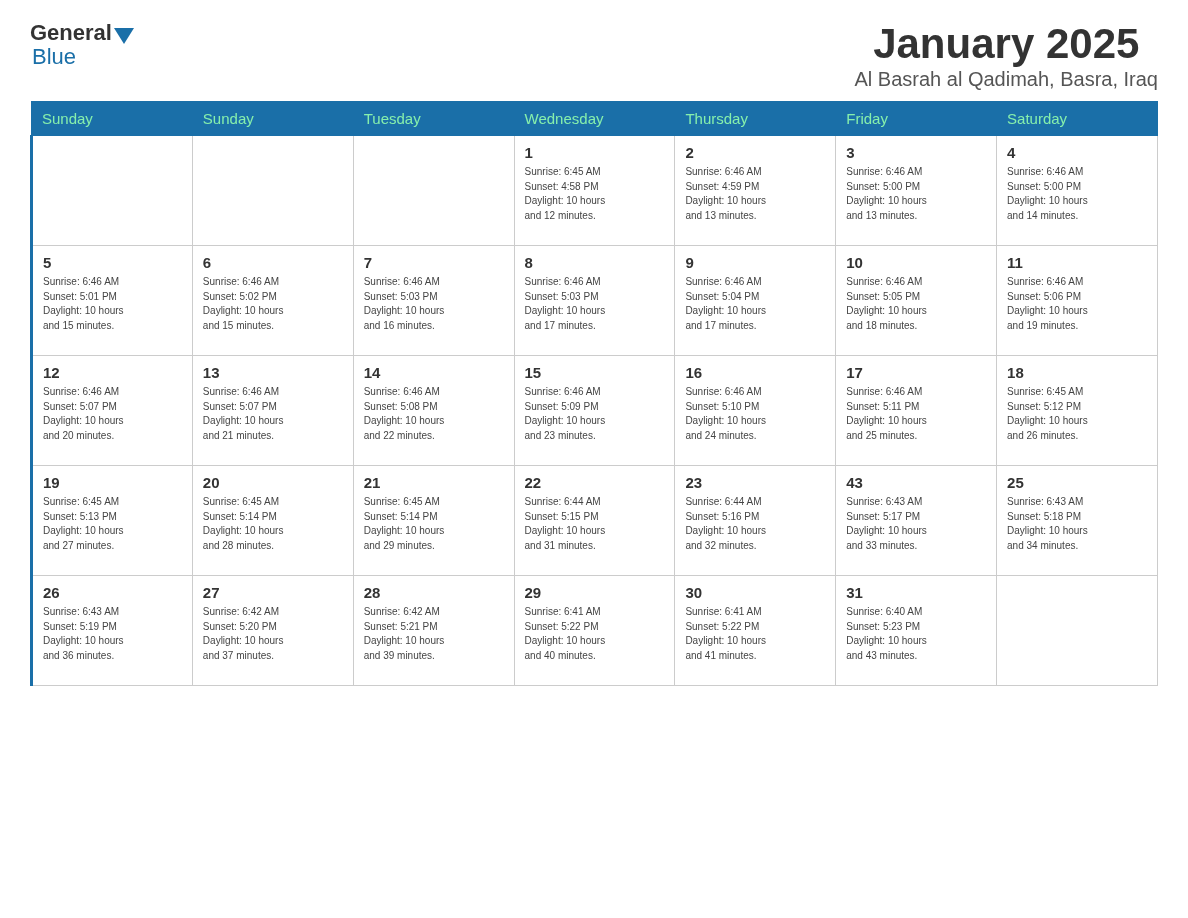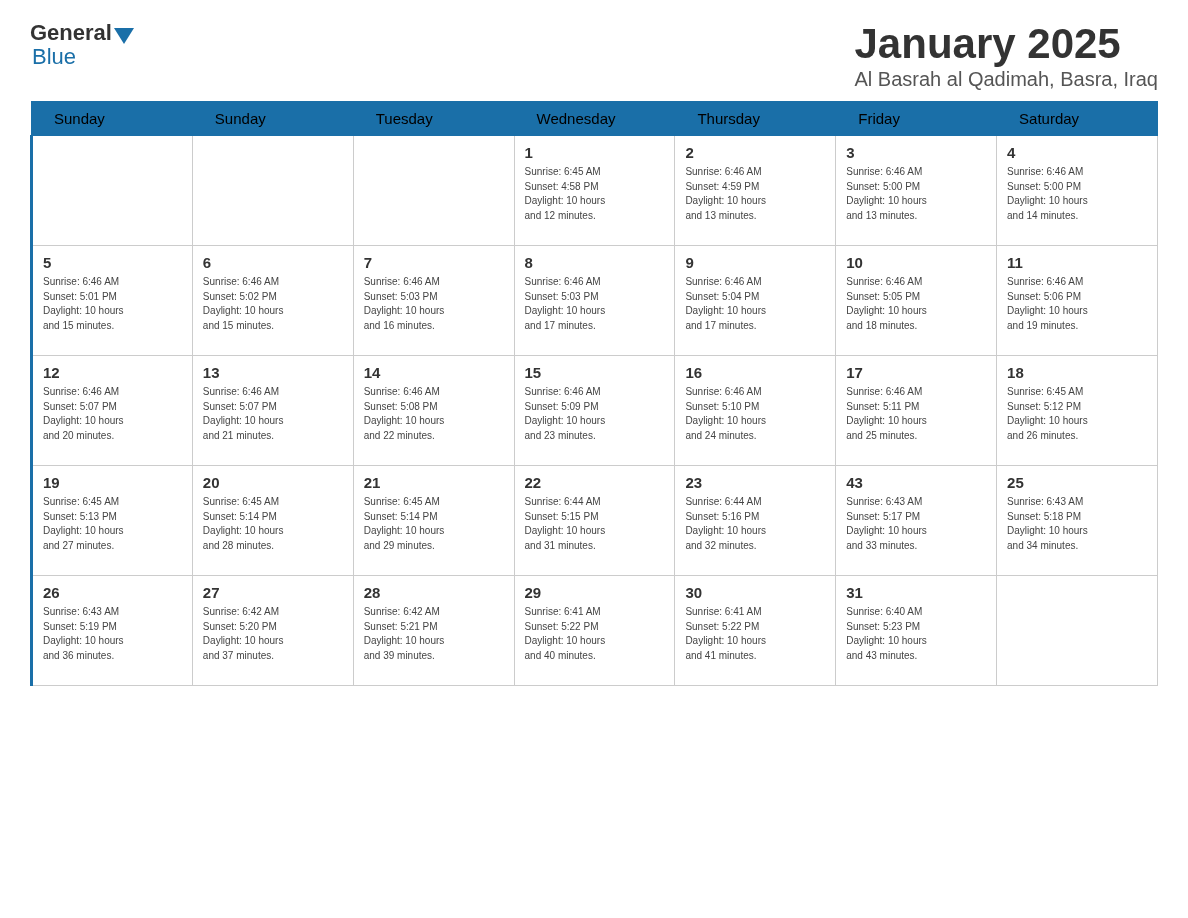--- a/index.html
+++ b/index.html
@@ -16,40 +16,40 @@
       align-items: flex-start;
       margin-bottom: 10px;
       gap: 32px;
     }
     .logo-text-general {
       font-size: 22px;
       font-weight: bold;
       color: #333;
     }
     .title-block {
-      text-align: left;
+      text-align: center;
     }
     .main-title {
       font-size: 42px;
       font-weight: bold;
       color: #333;
     }
     .subtitle {
       font-size: 20px;
       color: #555;
     }
     .calendar {
       width: 100%;
       border-collapse: collapse;
       margin-top: 5px;
     }
     .calendar thead tr th {
       background-color: #1a6fa8;
-      color: #000000;
-      padding: 8px 22px;
+      color: #86efac;
+      padding: 8px 10px;
       font-size: 15px;
       font-weight: normal;
       text-align: left;
       border: 1px solid #1a6fa8;
     }
     .calendar tbody tr td {
       vertical-align: top;
       padding: 8px 10px;
       border: 1px solid #ccc;
       font-size: 13px;

